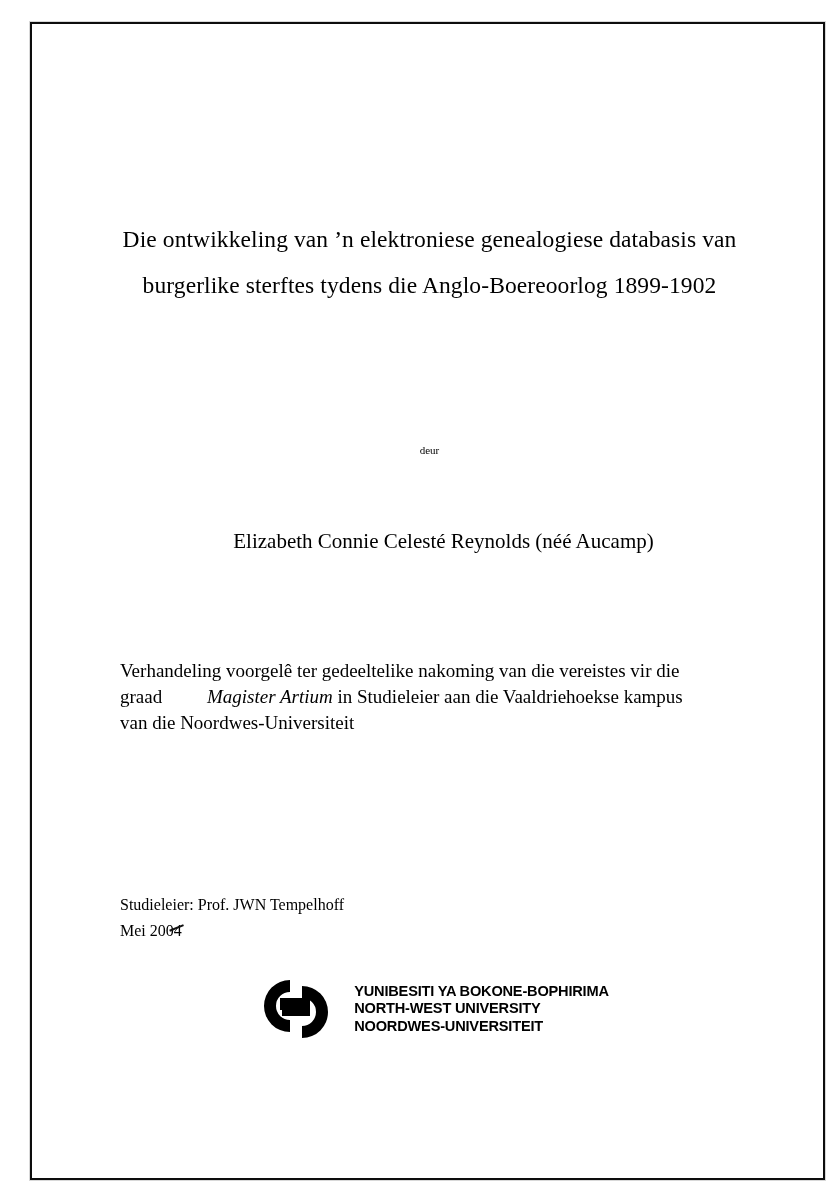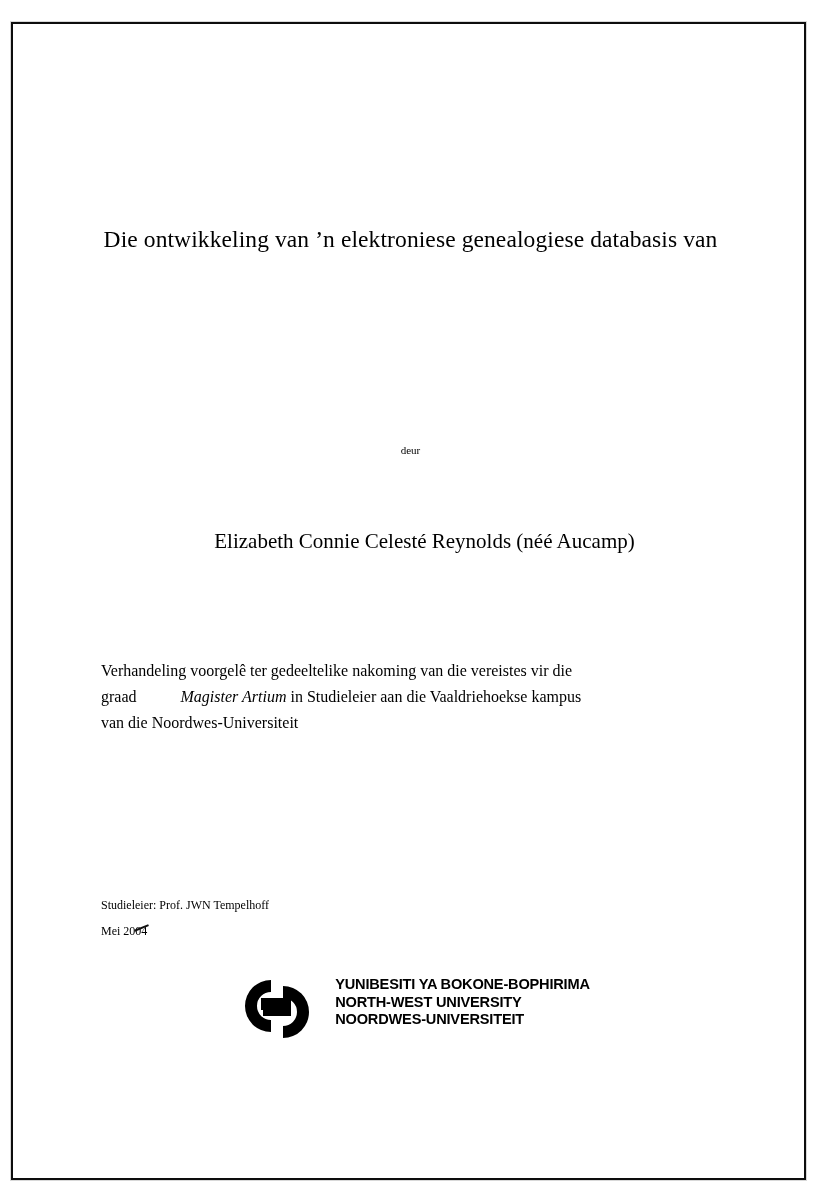--- a/index.html
+++ b/index.html
@@ -16,21 +16,21 @@
   }
   .page {
     position: relative;
     width: 831px;
     height: 1200px;
     background: #ffffff;
   }
   
   .scan-frame {
     position: absolute;
-    left: 11px;
+    left: 30px;
     top: 22px;
     width: 795px;
     height: 1158px;
     border: 2px solid #0d0d0d;
     box-sizing: border-box;
   }
   .scan-frame::after {
     content: "";
     position: absolute;
     left: -3px;
@@ -77,36 +77,36 @@
     top: 505px;
     text-align: center;
     font-size: 21px;
     margin-left: 28px;
   }
   .statement {
     position: absolute;
     left: 88px;
     right: 78px;
     top: 634px;
-    font-size: 16px;
+    font-size: 19px;
     line-height: 26px;
     text-align: justify;
   }
   .statement .line3 {
     text-align: left;
   }
   .statement em {
     font-style: italic;
     margin-left: 40px;
   }
   .supervisor {
     position: absolute;
     left: 88px;
     top: 868px;
-    font-size: 12px;
+    font-size: 16px;
     line-height: 26px;
     text-align: left;
   }
   .date-row {
     position: relative;
     display: inline-block;
   }
   .date-row .strike {
     position: absolute;
     right: -2px;
@@ -121,20 +121,21 @@
     position: absolute;
     left: 0;
     right: 0;
     top: 952px;
     display: flex;
     justify-content: center;
     align-items: center;
   }
   .logo-inner {
     display: flex;
+    align-items: center;
     gap: 12px;
   }
   .logo-mark {
     width: 92px;
     height: 66px;
     position: relative;
     flex: none;
   }
   .logo-text {
     font-family: "Liberation Sans", sans-serif;
@@ -148,20 +149,21 @@
 </style>
 </head>
 <body>
 
 <div class="page">
   <div class="scan-frame">
     <div class="content">
 
       <div class="title-block">
         <div class="title-line">Die ontwikkeling van ’n elektroniese genealogiese databasis van</div>
+        <div class="title-line">burgerlike sterftes tydens die Anglo-Boereoorlog 1899-1902</div>
       </div>
 
       <div class="by-line">deur</div>
 
       <div class="author">Elizabeth Connie Celesté Reynolds (néé Aucamp)</div>
 
       <div class="statement">
         <span>Verhandeling voorgelê ter gedeeltelike nakoming van die vereistes vir die</span>
         <div>
           <span>graad </span><em>Magister Artium</em><span> in Studieleier aan die Vaaldriehoekse kampus</span>

